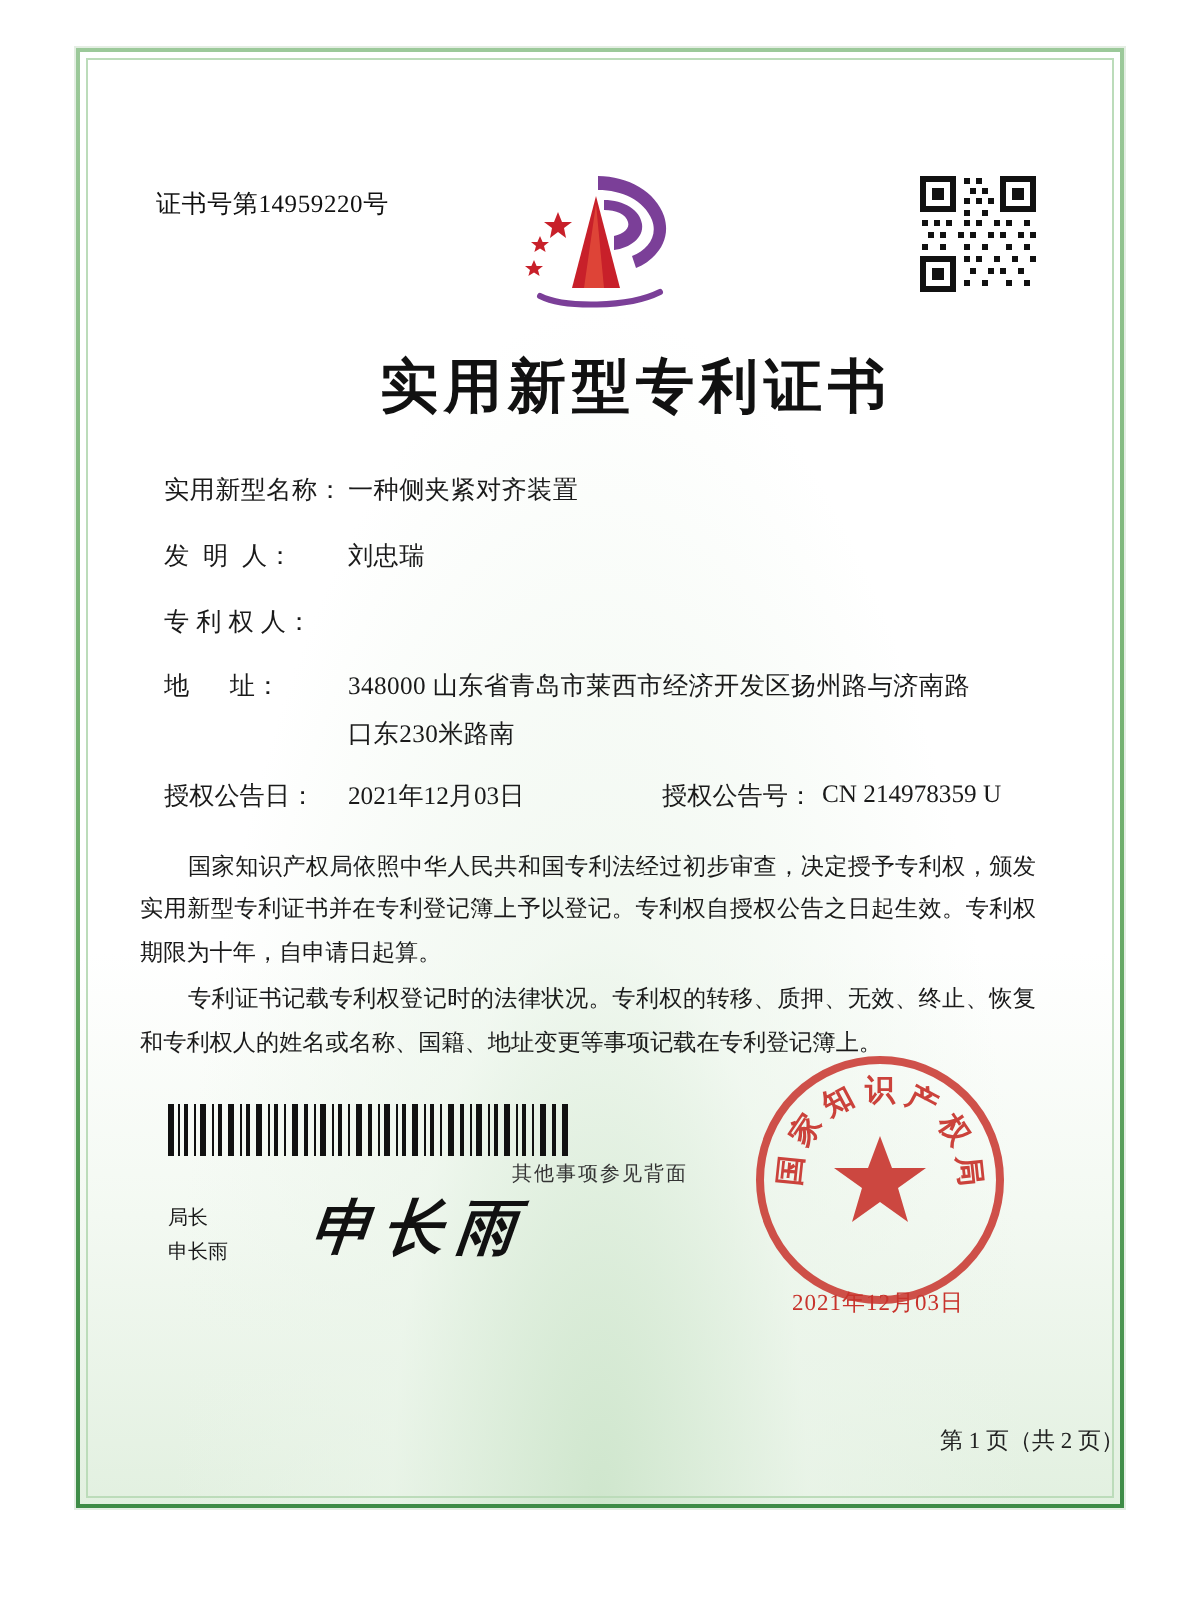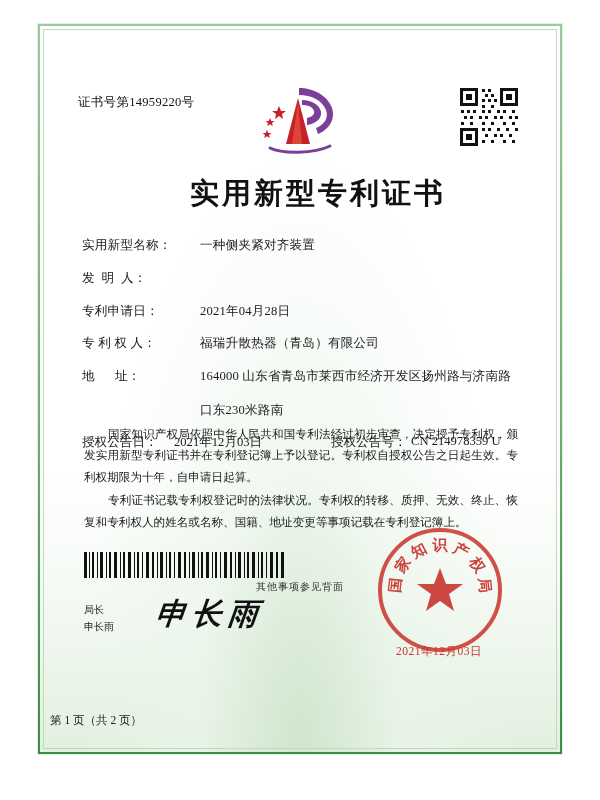--- a/index.html
+++ b/index.html
@@ -96,54 +96,53 @@
     left: 44px;
     top: 212px;
     right: 42px;
   }
   .field {
     display: flex;
     align-items: flex-start;
     margin-bottom: 14.5px;
     font-size: 12.6px;
     line-height: 1.45;
-    gap: 26px;
   }
   .field .lbl {
     width: 92px;
     flex: 0 0 92px;
     letter-spacing: 0.2px;
     white-space: pre;
   }
   .field .val {
     flex: 1;
     letter-spacing: 0.2px;
   }
   .field .val .line2 {
     display: block;
-    margin-top: 16px;
+    margin-top: 5px;
   }
 
   .row-two {
     display: flex;
     align-items: flex-start;
     font-size: 12.6px;
     margin-bottom: 14px;
   }
   .row-two .cell {
     display: flex;
     align-items: flex-start;
   }
   .row-two .cell.left { width: 232px; flex: 0 0 232px; }
   .row-two .cell .lbl { width: 92px; flex: 0 0 92px; white-space: pre; }
   .row-two .cell.right .lbl { width: 80px; flex: 0 0 80px; white-space: pre; margin-left: 17px; }
 
   .paras {
     position: absolute;
-    left: 46px;
+    left: 32px;
     right: 44px;
     top: 400px;
     font-size: 11.6px;
     line-height: 1.85;
     text-align: justify;
     color: #1a1a1a;
     font-family: Liberation Mono, monospace;
   }
   .paras p {
     margin: 0 0 2px 0;
@@ -194,21 +193,21 @@
     letter-spacing: 6px;
     color: #111;
     transform: skewX(-6deg);
   }
 
   .page-no {
     position: absolute;
     left: 12px;
     right: 0;
     bottom: 26px;
-    text-align: left;
+    text-align: right;
     font-size: 11.5px;
     color: #222;
   }
 
   .footnote {
     position: absolute;
     left: 0;
     right: 0;
     bottom: 14px;
     text-align: center;
@@ -305,33 +304,29 @@
 
     <div class="title">实用新型专利证书</div>
 
     <div class="fields">
       <div class="field">
         <span class="lbl">实用新型名称：</span>
         <span class="val">一种侧夹紧对齐装置</span>
       </div>
       <div class="field">
         <span class="lbl">发  明  人：</span>
-      </div>
-      <div class="field">
-        <span class="lbl">专利申请日：</span>
-        <span class="val">2021年04月28日</span>
+        <span class="val">刘忠瑞</span>
       </div>
       <div class="field">
         <span class="lbl">专 利 权 人：</span>
-        <span class="val">福瑞升散热器（青岛）有限公司</span>
       </div>
       <div class="field">
         <span class="lbl">地      址：</span>
         <span class="val">
-          <span>164000  山东省青岛市莱西市经济开发区扬州路与济南路</span>
+          <span>348000  山东省青岛市莱西市经济开发区扬州路与济南路</span>
           <span class="line2">口东230米路南</span>
         </span>
       </div>
 
       <div class="row-two">
         <div class="cell left">
           <span class="lbl">授权公告日：</span>
           <span class="val">2021年12月03日</span>
         </div>
         <div class="cell right">

